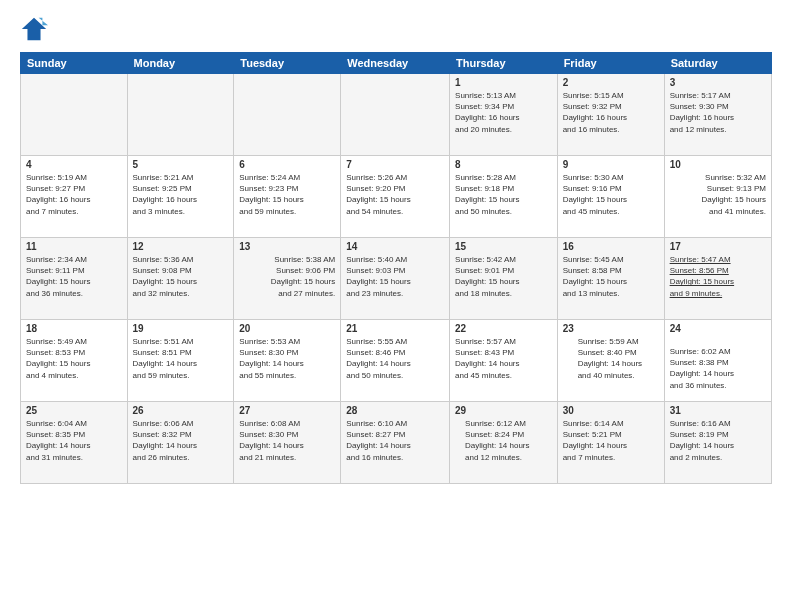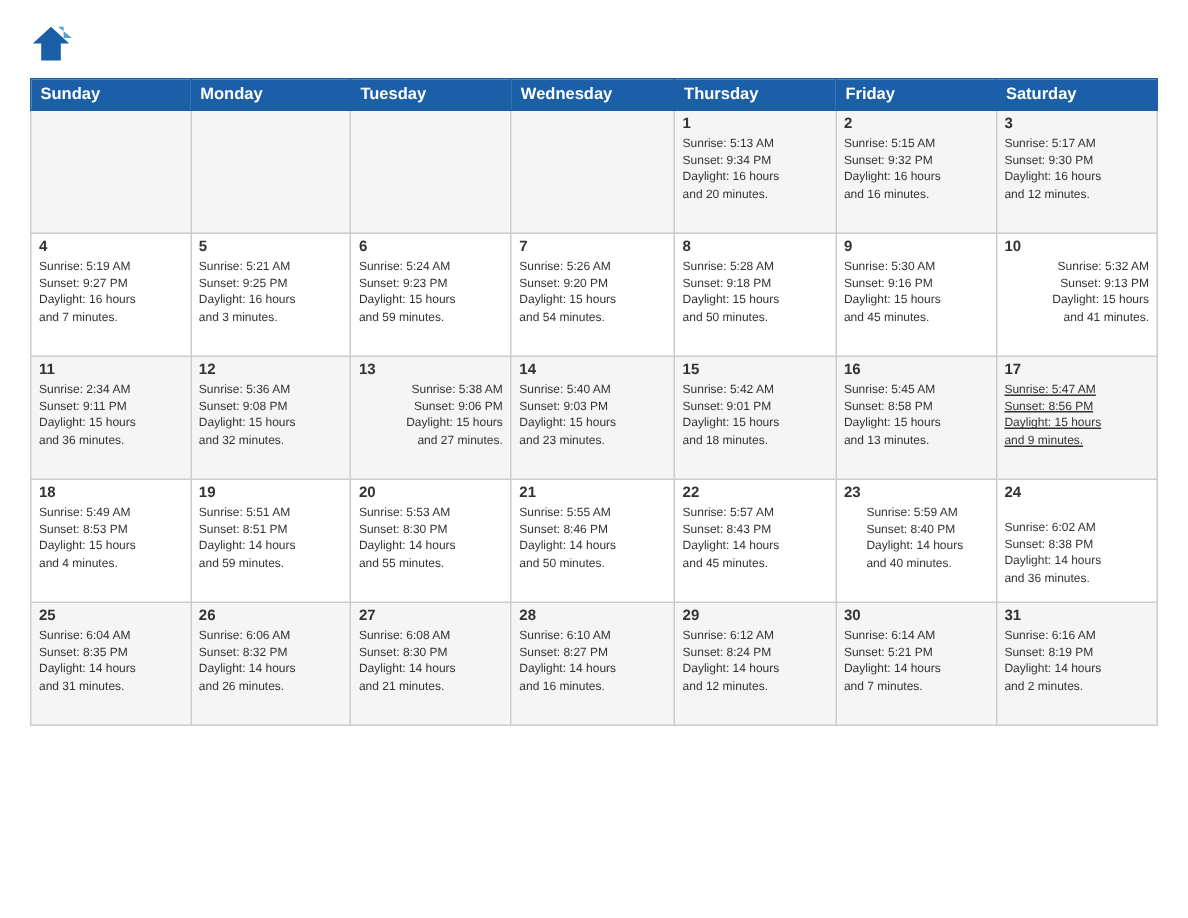--- a/index.html
+++ b/index.html
@@ -350,21 +350,21 @@
             </td>
             <td>
               <span class="day-num">28</span>
               <div class="cell-text" style="white-space: pre-line;">Sunrise: 6:10 AM
 Sunset: 8:27 PM
 Daylight: 14 hours
 and 16 minutes.</div>
             </td>
             <td>
               <span class="day-num">29</span>
-              <div class="cell-text" style="white-space: pre-line;">Sunrise: 6:12 AM
+              <div class="cell-text" style="white-space: pre-line; margin-left: 10px;">Sunrise: 6:12 AM
 Sunset: 8:24 PM
 Daylight: 14 hours
 and 12 minutes.</div>
             </td>
             <td>
               <span class="day-num">30</span>
               <div class="cell-text" style="white-space: pre-line;">Sunrise: 6:14 AM
 Sunset: 5:21 PM
 Daylight: 14 hours
 and 7 minutes.</div>

